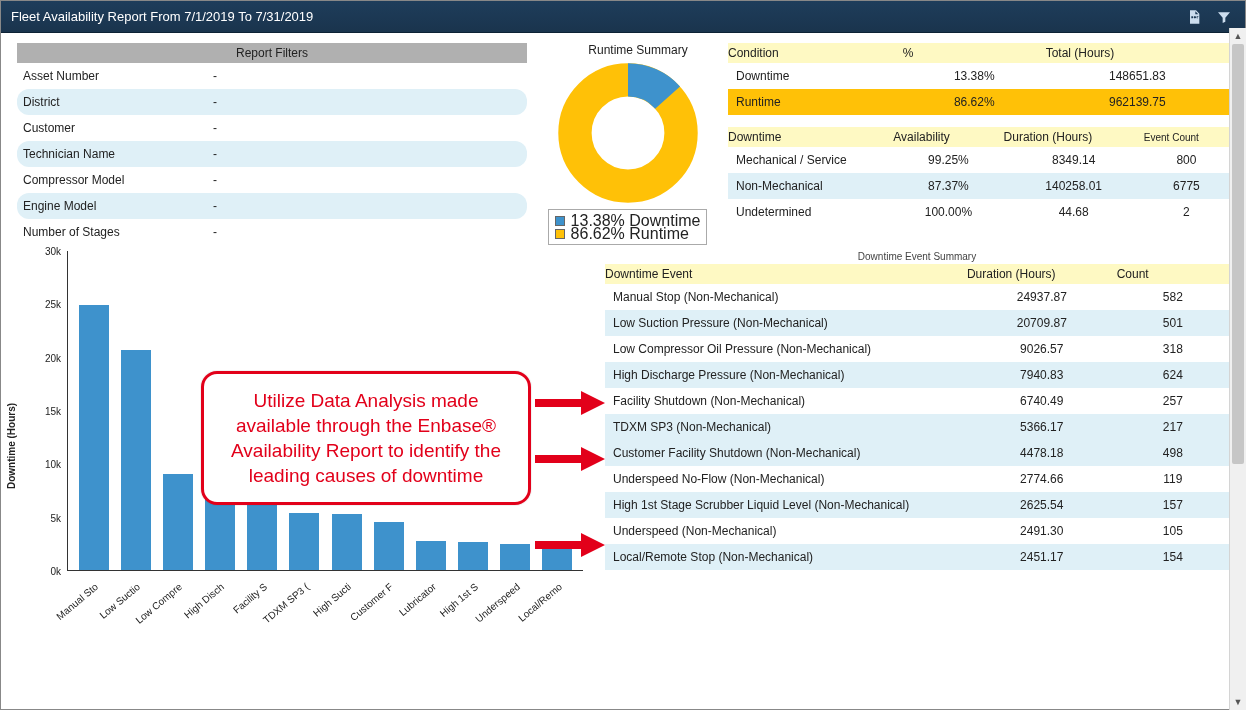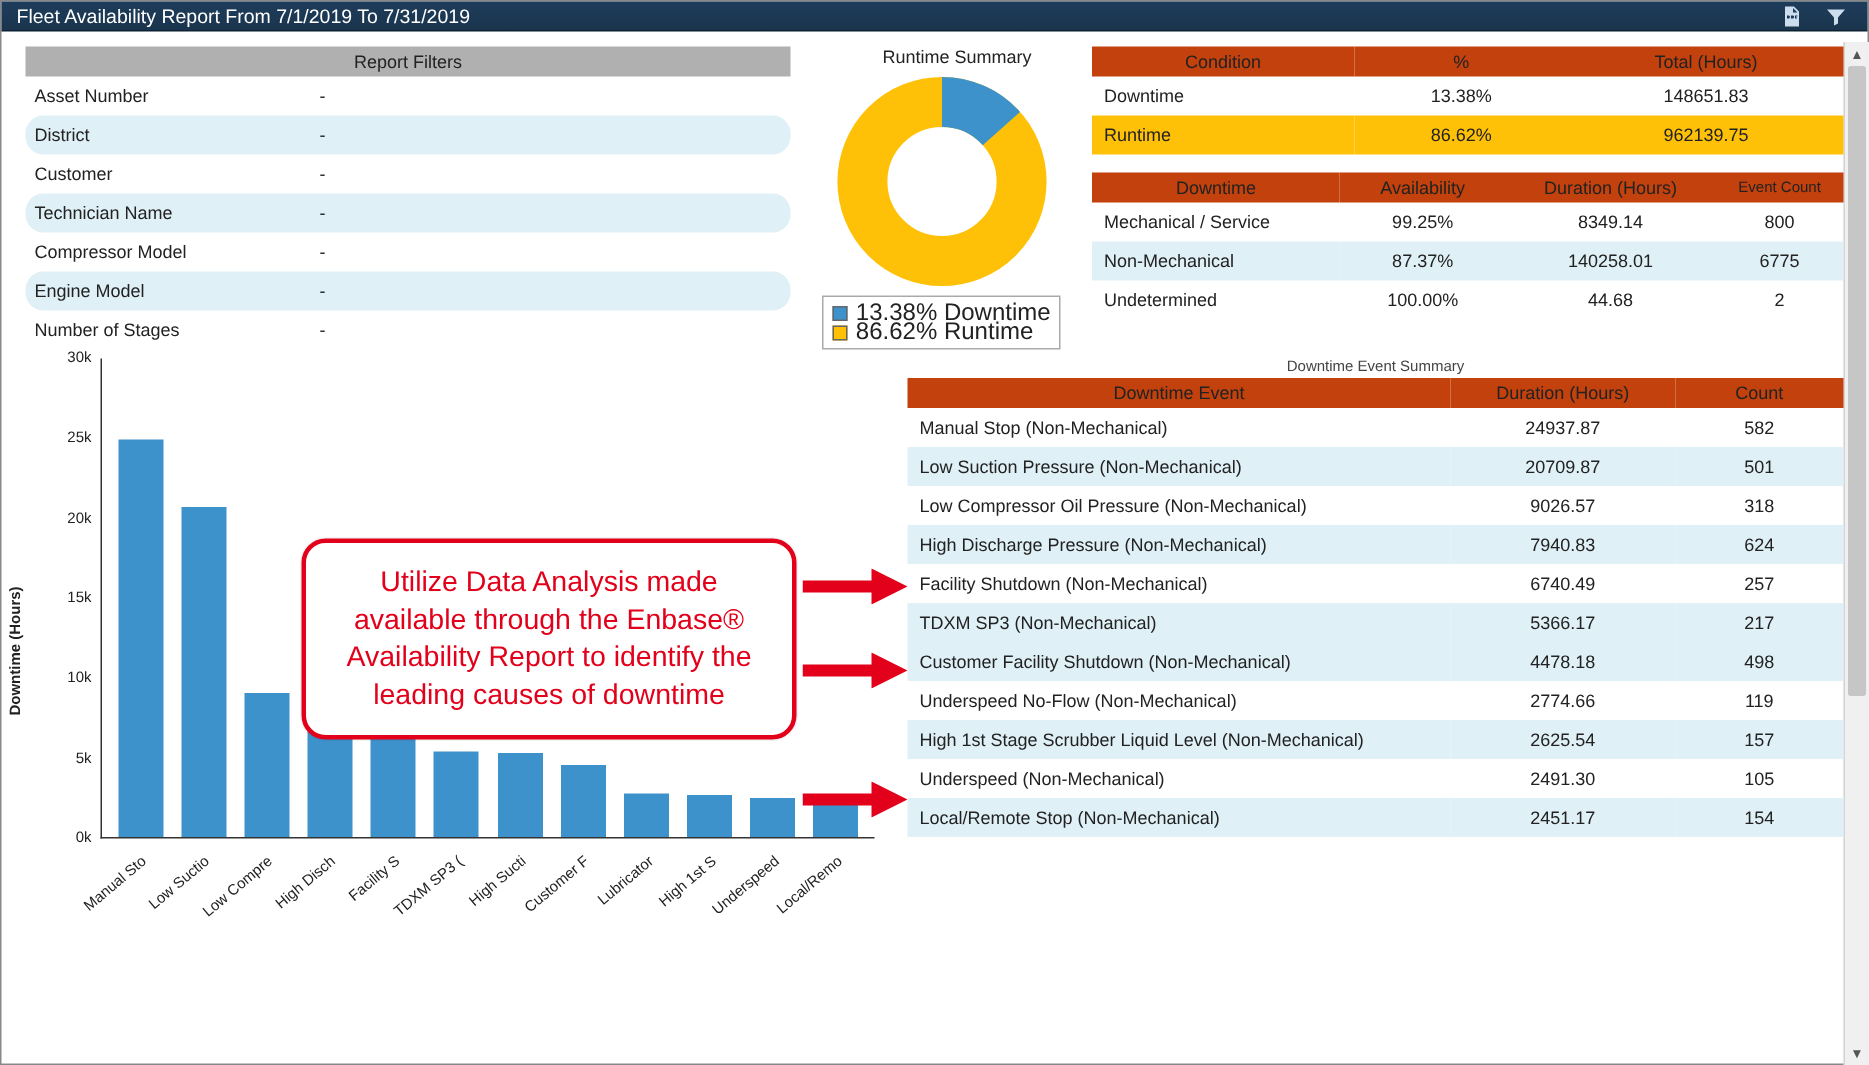--- a/index.html
+++ b/index.html
@@ -1,20 +1,20 @@
 <!DOCTYPE html>
 <html><head>
 <meta charset="utf-8">
 <style>
   * { box-sizing: border-box; margin: 0; padding: 0; }
   html, body { width: 1246px; height: 710px; font-family: Arial, Helvetica, sans-serif; font-size: 12px; color: #222; background: #fff; }
   .app { width: 1246px; height: 710px; display: flex; flex-direction: column; border: 1px solid #888; }
 
   
-  .titlebar { background: linear-gradient(#1e3d5b, #1a344d); color: #fff; height: 20px; display: flex; align-items: center; padding: 0 10px; font-size: 13px; justify-content: space-between; border-bottom: 1px solid #0d2235; }
+  .titlebar { background: linear-gradient(#1e3d5b, #1a344d); color: #fff; height: 32px; display: flex; align-items: center; padding: 0 10px; font-size: 13px; justify-content: space-between; border-bottom: 1px solid #0d2235; }
   .titlebar-actions { display: flex; gap: 8px; align-items: center; }
   .titlebar-actions .icon-btn { width: 22px; height: 22px; display: flex; align-items: center; justify-content: center; cursor: pointer; color: #cde; }
 
   
   .body { flex: 1; overflow: auto; padding: 10px 16px 4px 16px; position: relative; }
   .top-row { display: flex; gap: 18px; }
   .bottom-row { display: flex; gap: 18px; margin-top: 6px; }
 
   
   .filter-panel { width: 510px; }
@@ -29,21 +29,21 @@
   .runtime-title { font-size: 12px; margin-bottom: 6px; padding-left: 21px; }
   .donut-wrap { position: relative; width: 140px; height: 140px; }
   .donut-wrap svg { width: 140px; height: 140px; }
   .legend-box { border: 1px solid #aaa; padding: 4px 6px; margin-top: 6px; font-size: 16px; line-height: 13px; }
   .legend-row { display: flex; align-items: center; gap: 6px; }
   .swatch { width: 10px; height: 10px; border: 1px solid #666; }
 
   
   .right-top { flex: 1; display: flex; flex-direction: column; gap: 12px; }
   table.data { width: 100%; border-collapse: collapse; font-size: 12px; }
-  table.data th { background: #c2410c; font-weight: normal; text-align: center; height: 20px; border: 0; }
+  table.data th { background: #fef9c3; font-weight: normal; text-align: left; height: 20px; border: 0; }
   table.data td { height: 26px; padding: 0 8px; }
   table.data tr.alt td { background: #dff0f7; }
   table.data tr.highlight td { background: #ffc107; }
   .num { text-align: center; }
   .lft { text-align: left; }
 
   .downtime-cat-table th:nth-child(4) { font-size: 10px; line-height: 11px; white-space: normal; }
 
   
   .chart-panel { width: 570px; }

